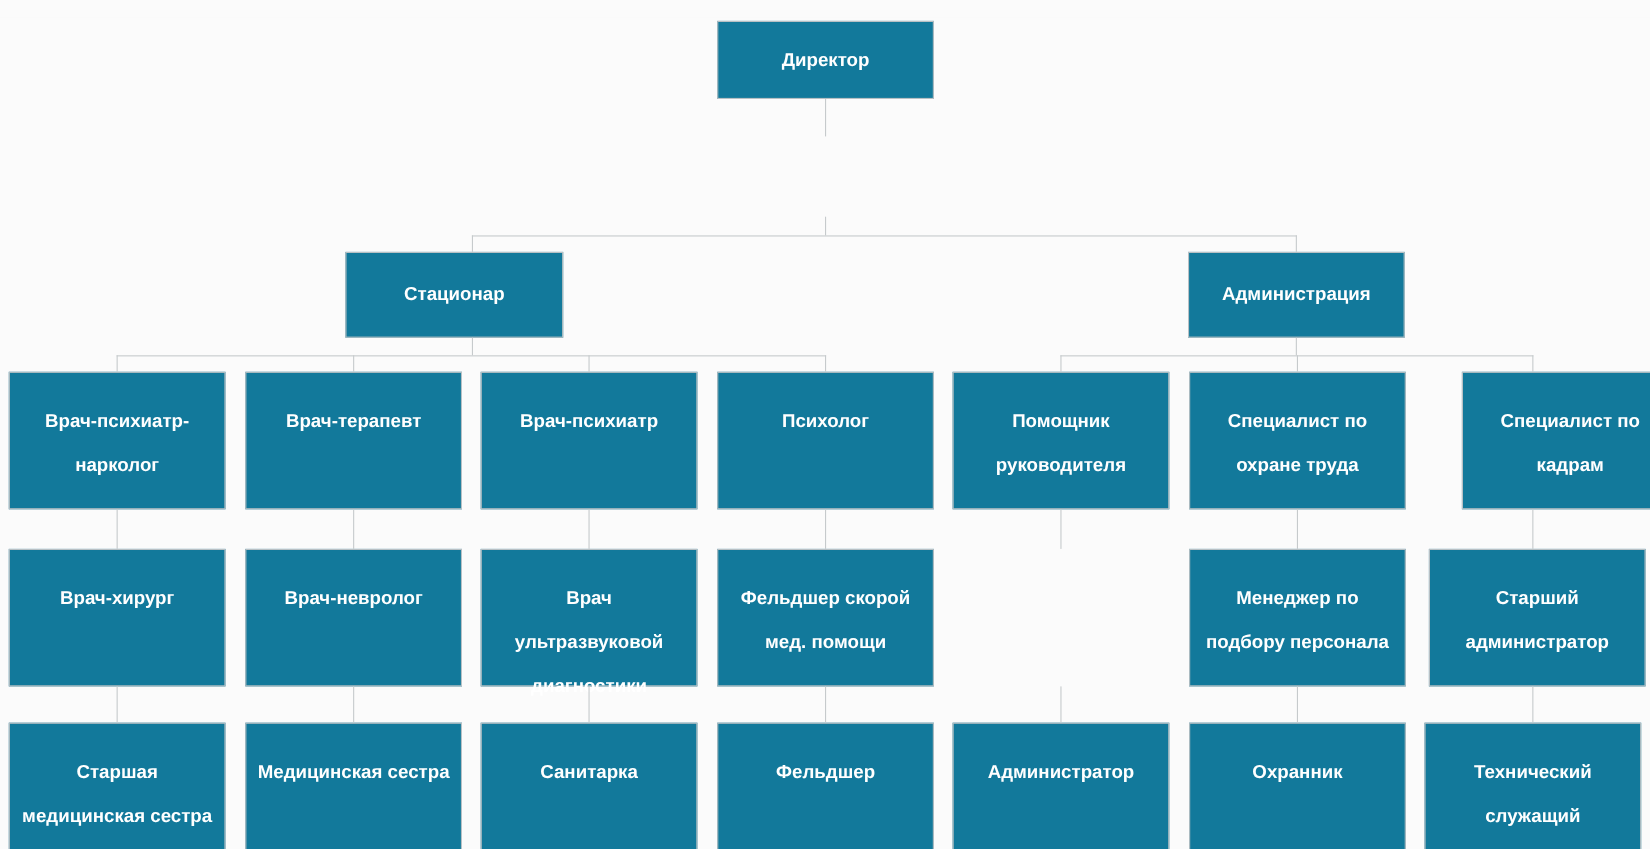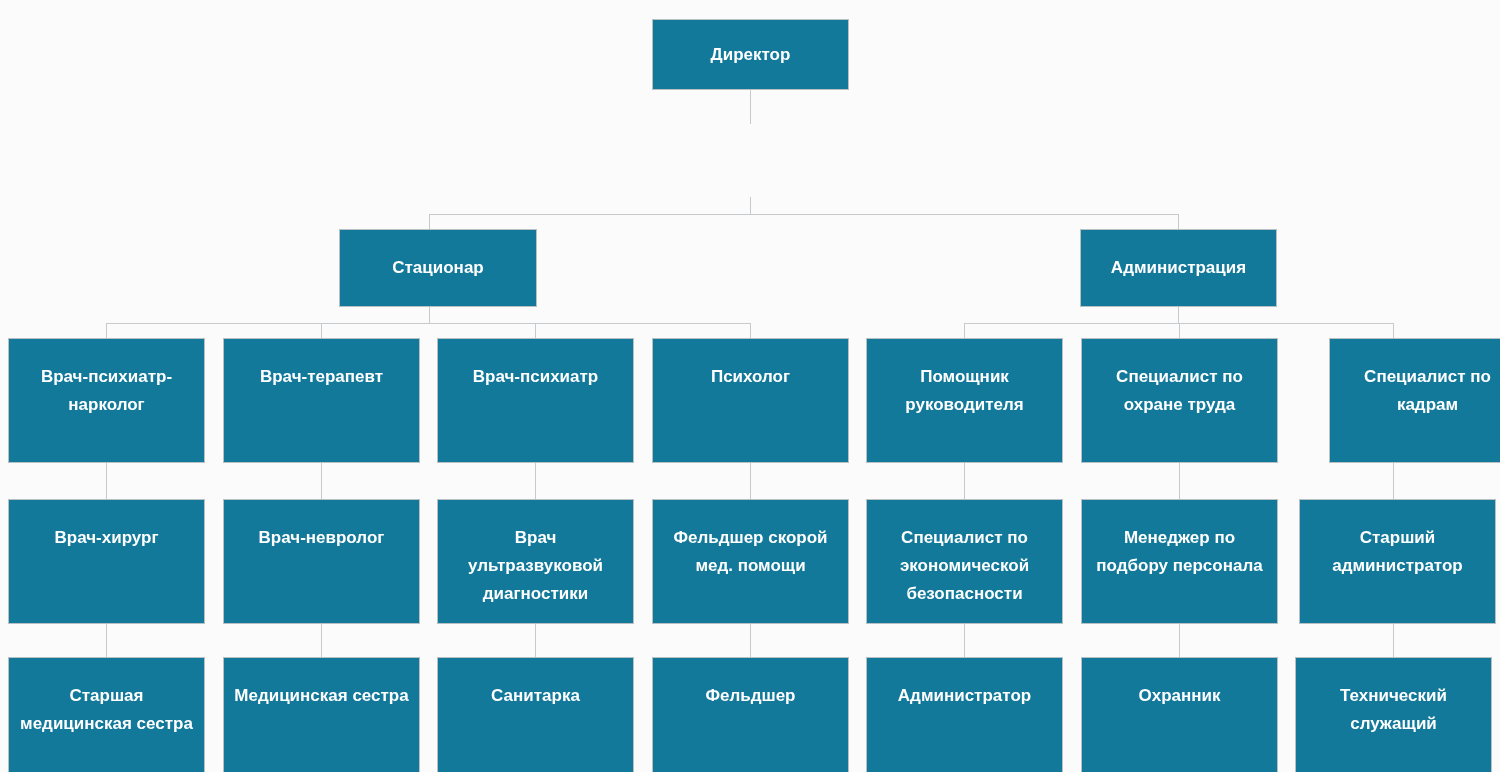--- a/index.html
+++ b/index.html
@@ -26,40 +26,40 @@
     text-align:center;
   }
   .node-center{
     display:flex;
     align-items:center;
     justify-content:center;
     padding:0 8px;
   }
   .node-toptext{
     padding:24px 10px 0 10px;
-    line-height:28px;
+    line-height:40px;
   }
   .line{
     position:absolute;
     background:#c6cacc;
   }
   .vline{width:1px;}
   .hline{height:1px;}
 </style>
 </head>
 <body>
 
 <div class="canvas">
 
   <div class="node node-center" style="left:652px;top:3px;width:197px;height:71px">
     <span>Директор</span>
   </div>
 
 
-  <div class="node node-center" style="left:339px;top:213px;width:198px;height:78px">
+  <div class="node node-center" style="left:314px;top:213px;width:198px;height:78px">
     <span>Стационар</span>
   </div>
   <div class="node node-center" style="left:1080px;top:213px;width:197px;height:78px">
     <span>Администрация</span>
   </div>
 
   <div class="node node-toptext" style="left:8px;top:322px;width:197px;height:125px">
     <span>Врач-психиатр-нарколог</span>
   </div>
   <div class="node node-toptext" style="left:223px;top:322px;width:197px;height:125px">
@@ -85,23 +85,20 @@
     <span>Врач-хирург</span>
   </div>
   <div class="node node-toptext" style="left:223px;top:483px;width:197px;height:125px">
     <span>Врач-невролог</span>
   </div>
   <div class="node node-toptext" style="left:437px;top:483px;width:197px;height:125px">
     <span>Врач ультразвуковой диагностики</span>
   </div>
   <div class="node node-toptext" style="left:652px;top:483px;width:197px;height:125px">
     <span>Фельдшер скорой мед. помощи</span>
-  </div>
-  <div class="node node-toptext" style="left:866px;top:483px;width:197px;height:125px">
-    <span>Специалист по экономической безопасности</span>
   </div>
   <div class="node node-toptext" style="left:1081px;top:483px;width:197px;height:125px">
     <span>Менеджер по подбору персонала</span>
   </div>
   <div class="node node-toptext" style="left:1299px;top:483px;width:197px;height:125px">
     <span>Старший администратор</span>
   </div>
 
   <div class="node node-toptext" style="left:8px;top:641px;width:197px;height:125px">
     <span>Старшая медицинская сестра</span>

